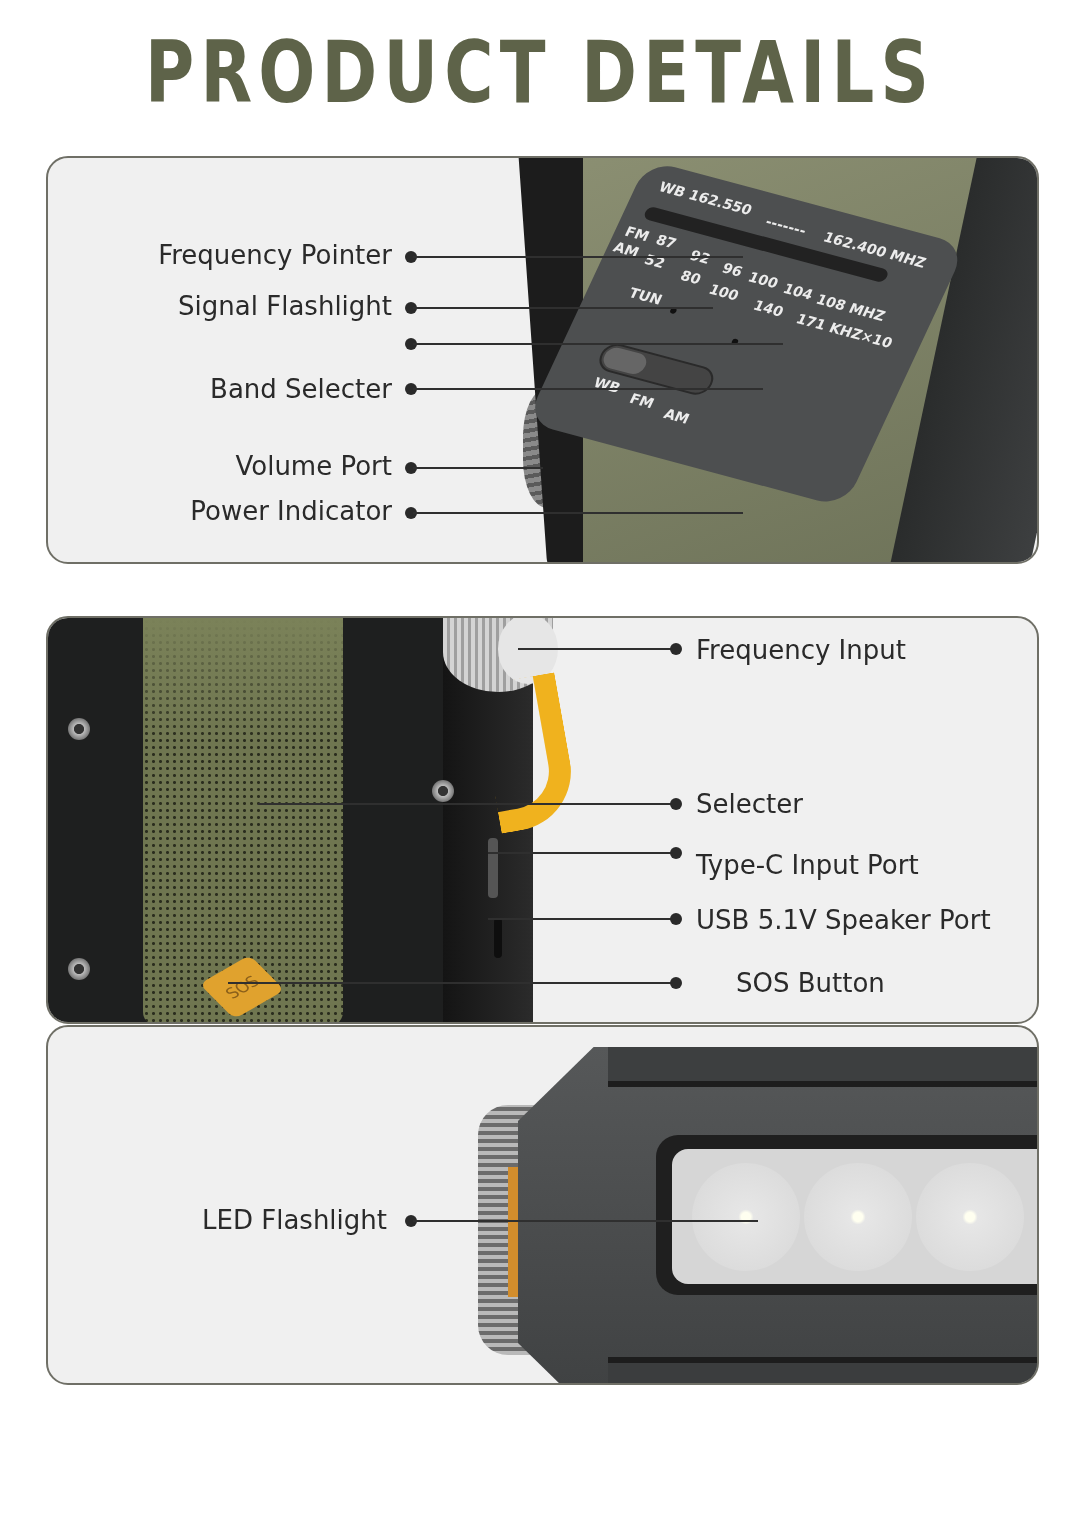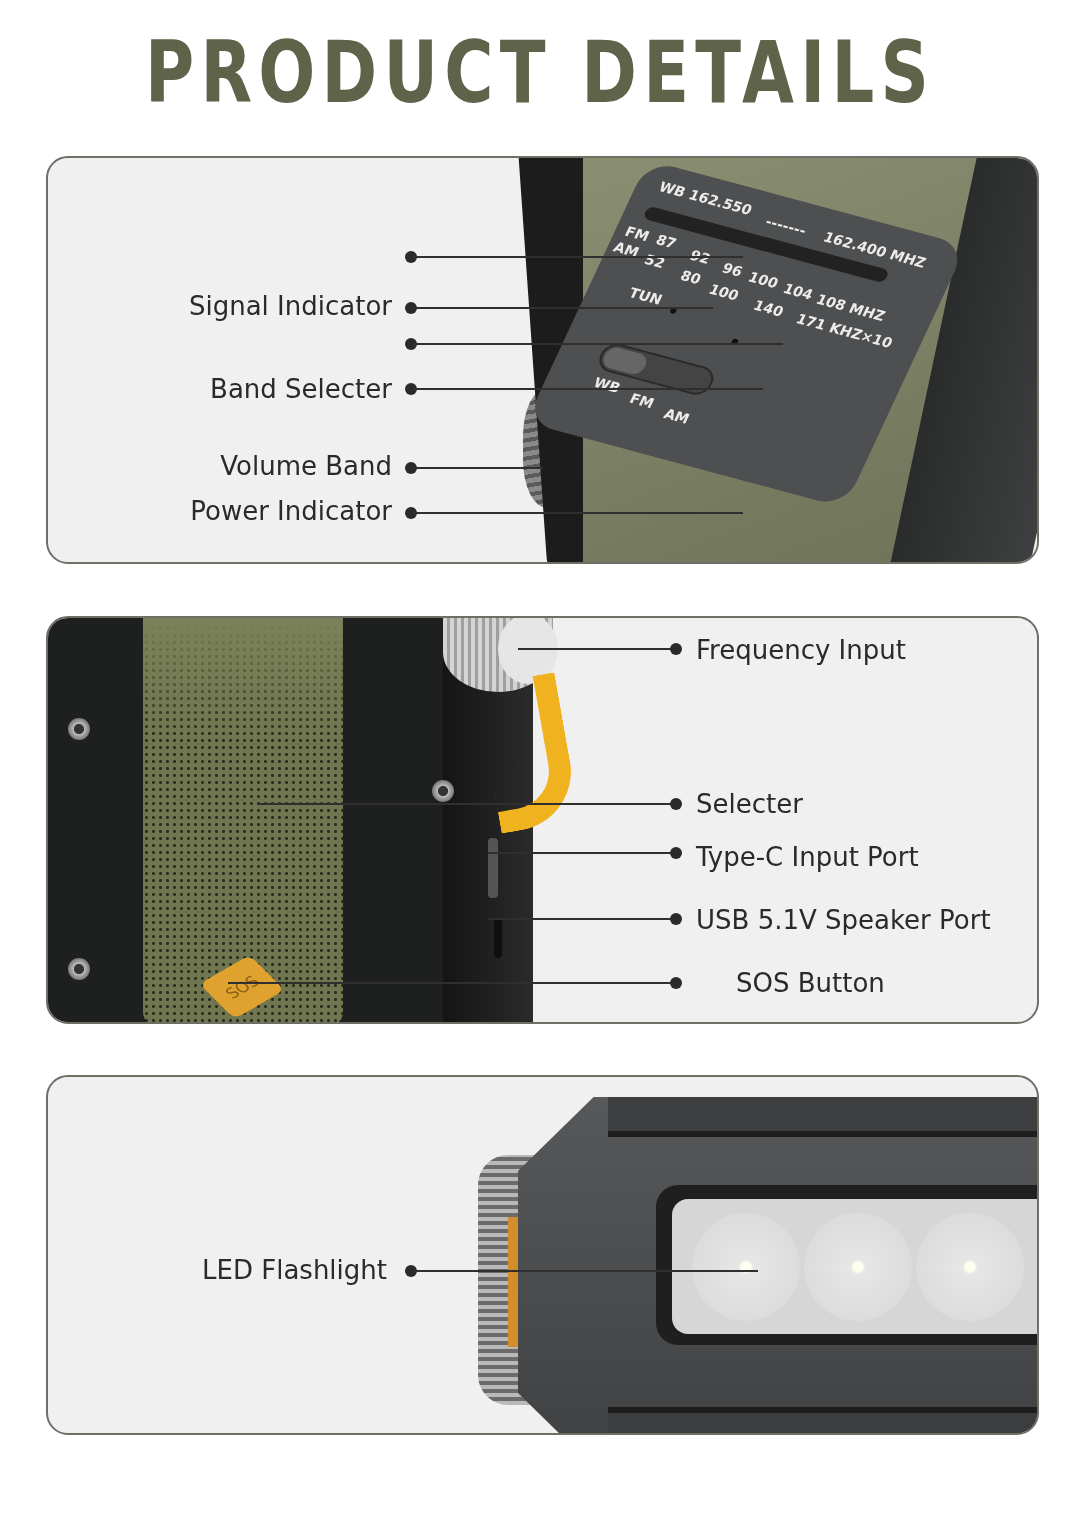--- a/index.html
+++ b/index.html
@@ -12,21 +12,21 @@
     font-size: 86px; letter-spacing: 8px; color: #5e6349;
     transform: scaleX(0.78); transform-origin: center top; line-height: 100px;
   }
 
   .panel {
     position: absolute; left: 46px; width: 993px;
     background: #f0f0f0; border: 2px solid #6f6f66; border-radius: 22px; overflow: hidden;
   }
   #p1 { top: 156px; height: 408px; }
   #p2 { top: 616px; height: 408px; }
-  #p3 { top: 1075px; height: 360px; }
+  #p3 { top: 1025px; height: 360px; }
 
   .label {
     position: absolute; font-family: "DejaVu Sans", sans-serif; font-size: 26px;
     color: #2a2a2a; white-space: nowrap; line-height: 30px; z-index: 5;
   }
   .label.right { text-align: right; }
   .dot { position: absolute; width: 12px; height: 12px; border-radius: 50%; background: #2a2a2a; z-index: 6; }
   .line { position: absolute; height: 2px; background: #2f2f2f; z-index: 6; }
 
   
@@ -114,35 +114,36 @@
       <div class="sw">
           <div class="knob"></div>
         </div>
       <span class="t" style="left:46px;top:220px">WB</span>
       <span class="t" style="left:86px;top:226px">FM</span>
       <span class="t" style="left:124px;top:232px">AM</span>
     </div>
 
   </div>
 
+  <div class="label right" style="right:645px;top:82px">Frequency Pointer</div>
   <div class="dot" style="left:357px;top:93px"></div>
   <div class="line" style="left:365px;top:98px;width:330px"></div>
 
-  <div class="label right" style="right:645px;top:133px">Signal Indicator</div>
+  <div class="label right" style="right:645px;top:133px">Signal Flashlight</div>
   <div class="dot" style="left:357px;top:144px"></div>
   <div class="line" style="left:365px;top:149px;width:300px"></div>
 
   <div class="dot" style="left:357px;top:180px"></div>
   <div class="line" style="left:365px;top:185px;width:370px"></div>
 
   <div class="label right" style="right:645px;top:216px">Band Selecter</div>
   <div class="dot" style="left:357px;top:225px"></div>
   <div class="line" style="left:365px;top:230px;width:350px"></div>
 
-  <div class="label right" style="right:645px;top:293px">Volume Band</div>
+  <div class="label right" style="right:645px;top:293px">Volume Port</div>
   <div class="dot" style="left:357px;top:304px"></div>
   <div class="line" style="left:365px;top:309px;width:130px"></div>
 
   <div class="label right" style="right:645px;top:338px">Power Indicator</div>
   <div class="dot" style="left:357px;top:349px"></div>
   <div class="line" style="left:365px;top:354px;width:330px"></div>
 </div>
 
 <div class="panel" id="p2">
   <div class="p2-frame"></div>
@@ -162,21 +163,21 @@
   <div class="line" style="left:470px;top:30px;width:156px"></div>
   <div class="dot" style="left:622px;top:25px"></div>
   <div class="label" style="left:648px;top:17px">Frequency Input</div>
 
   <div class="line" style="left:210px;top:185px;width:416px"></div>
   <div class="dot" style="left:622px;top:180px"></div>
   <div class="label" style="left:648px;top:171px">Selecter</div>
 
   <div class="line" style="left:440px;top:234px;width:186px"></div>
   <div class="dot" style="left:622px;top:229px"></div>
-  <div class="label" style="left:648px;top:224px">Type-C Input Port</div>
+  <div class="label" style="left:648px;top:232px">Type-C Input Port</div>
 
   <div class="line" style="left:440px;top:300px;width:186px"></div>
   <div class="dot" style="left:622px;top:295px"></div>
   <div class="label" style="left:648px;top:287px">USB 5.1V Speaker Port</div>
 
   <div class="line" style="left:180px;top:364px;width:446px"></div>
   <div class="dot" style="left:622px;top:359px"></div>
   <div class="label" style="left:688px;top:350px">SOS Button</div>
 </div>
 

